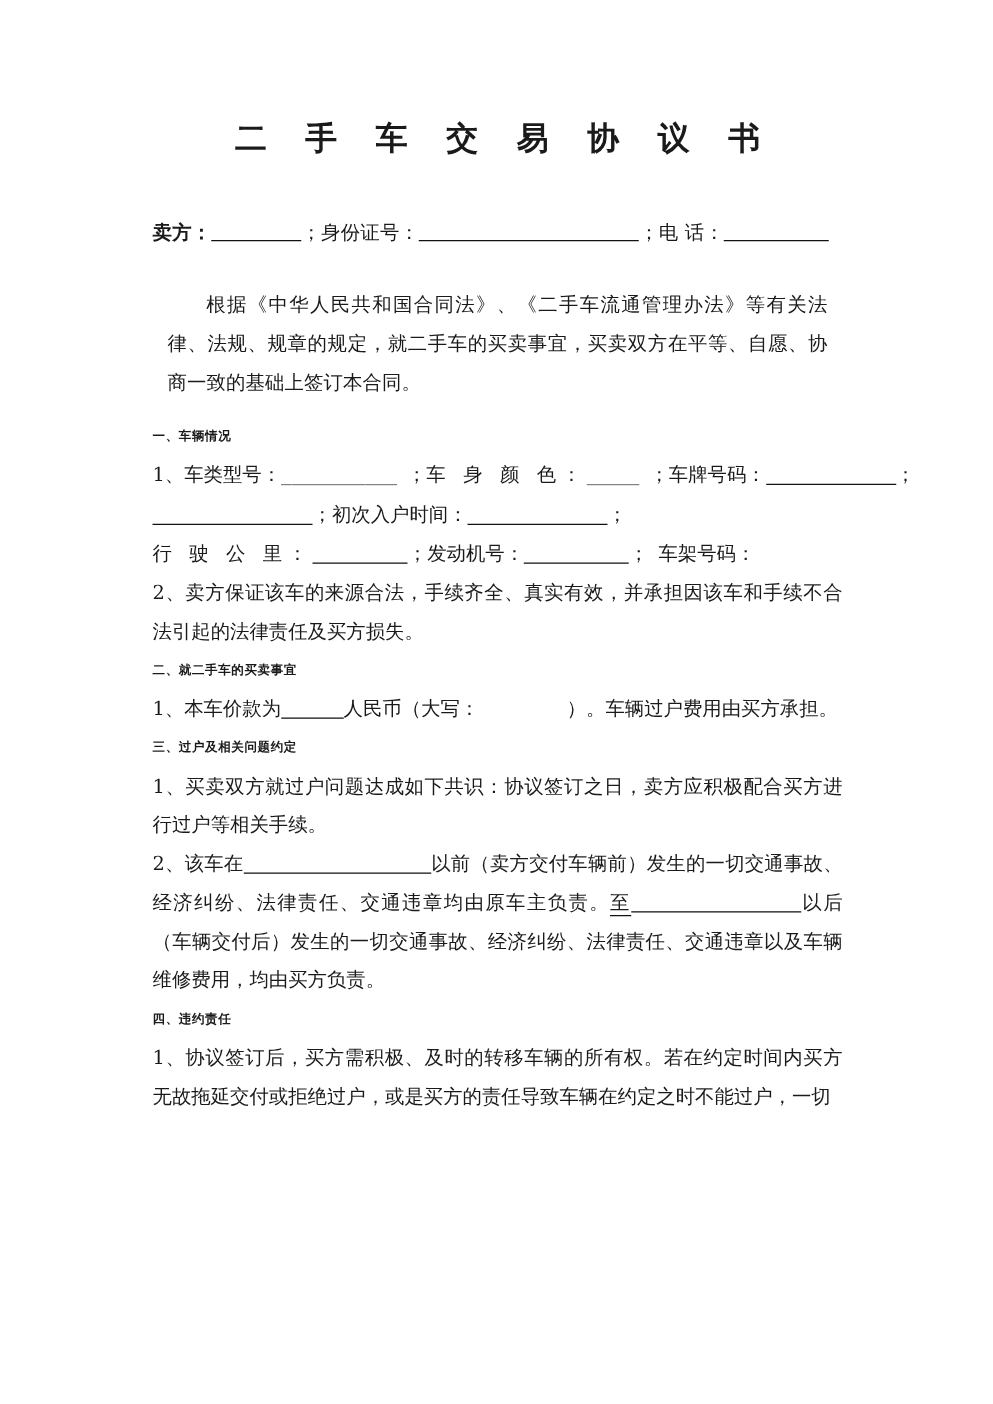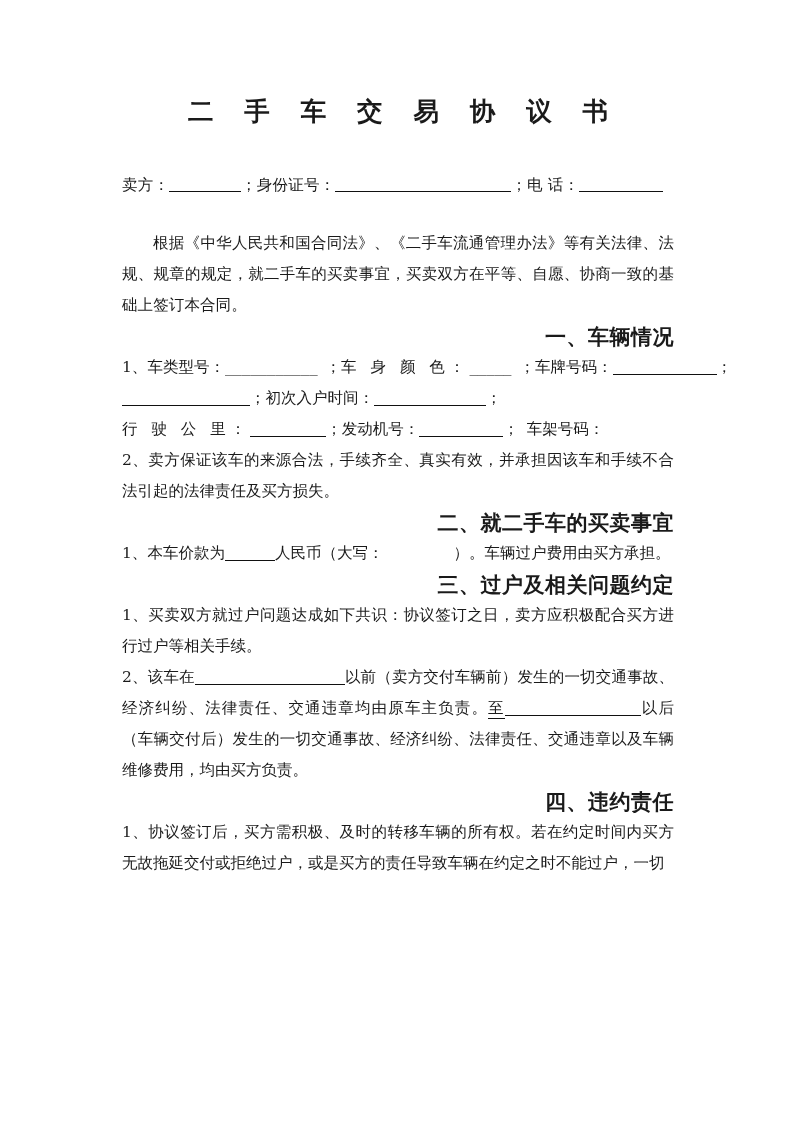--- a/index.html
+++ b/index.html
@@ -45,52 +45,52 @@
   .party-block {
     margin-top: 43px;
   }
   .party-line {
     font-size: 15.5px;
     line-height: 31px;
     white-space: nowrap;
     letter-spacing: 0.2px;
   }
   .party-line .lbl {
-    font-weight: normal;
+    font-weight: bold;
   }
   .blank {
     display: inline-block;
     border-bottom: 1.3px solid #111;
     vertical-align: -2px;
     height: 14px;
   }
   .b-name   { width: 72px; }
   .b-id     { width: 176px; }
   .b-phone  { width: 84px; }
 
   
   .para {
     font-size: 15.5px;
     line-height: 31px;
     text-align: justify;
     text-justify: inter-ideograph;
     letter-spacing: 0.1px;
-    margin: 0;
+    margin: 12px;
   }
   .intro {
     margin-top: 27px;
     text-indent: 31px;
   }
 
   
   .section-heading {
-    font-size: 21px;
+    font-size: 10px;
     line-height: 31px;
     font-weight: bold;
-    text-align: right;
+    text-align: left;
     margin: 0;
     letter-spacing: 0.5px;
   }
 
   
   .clause {
     font-size: 15.5px;
     line-height: 31px;
     margin: 0;
     text-align: justify;

